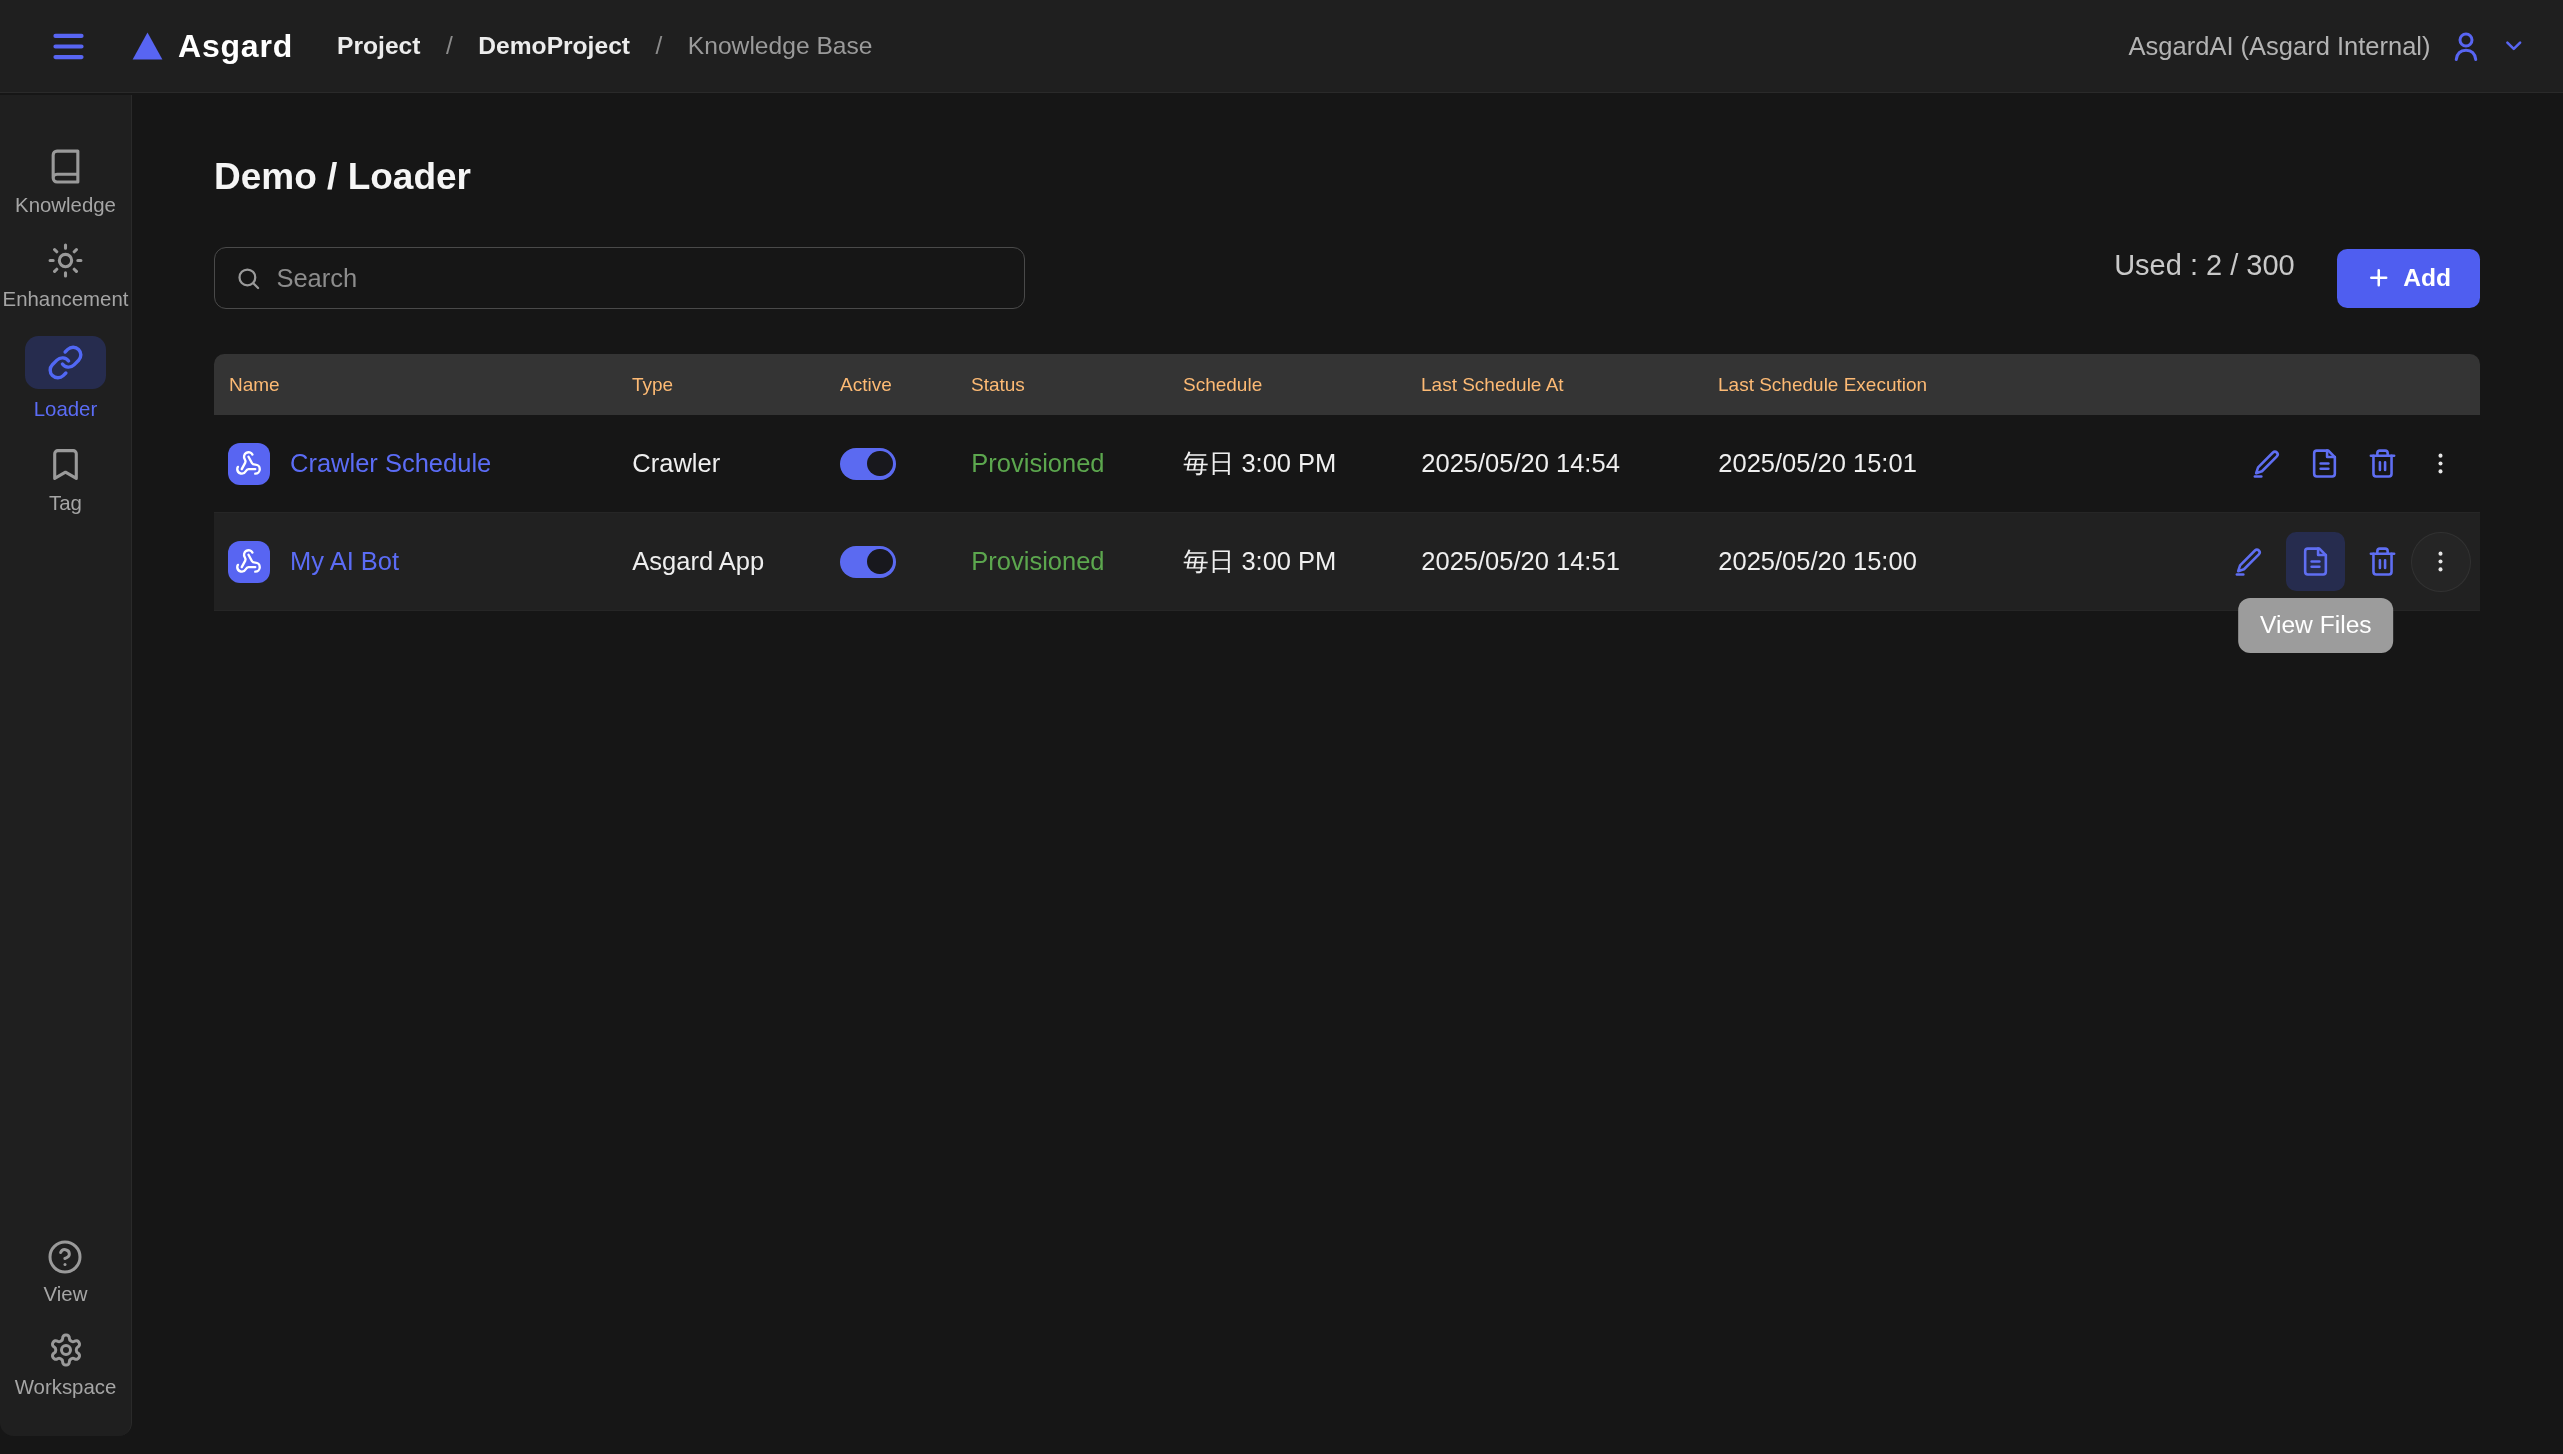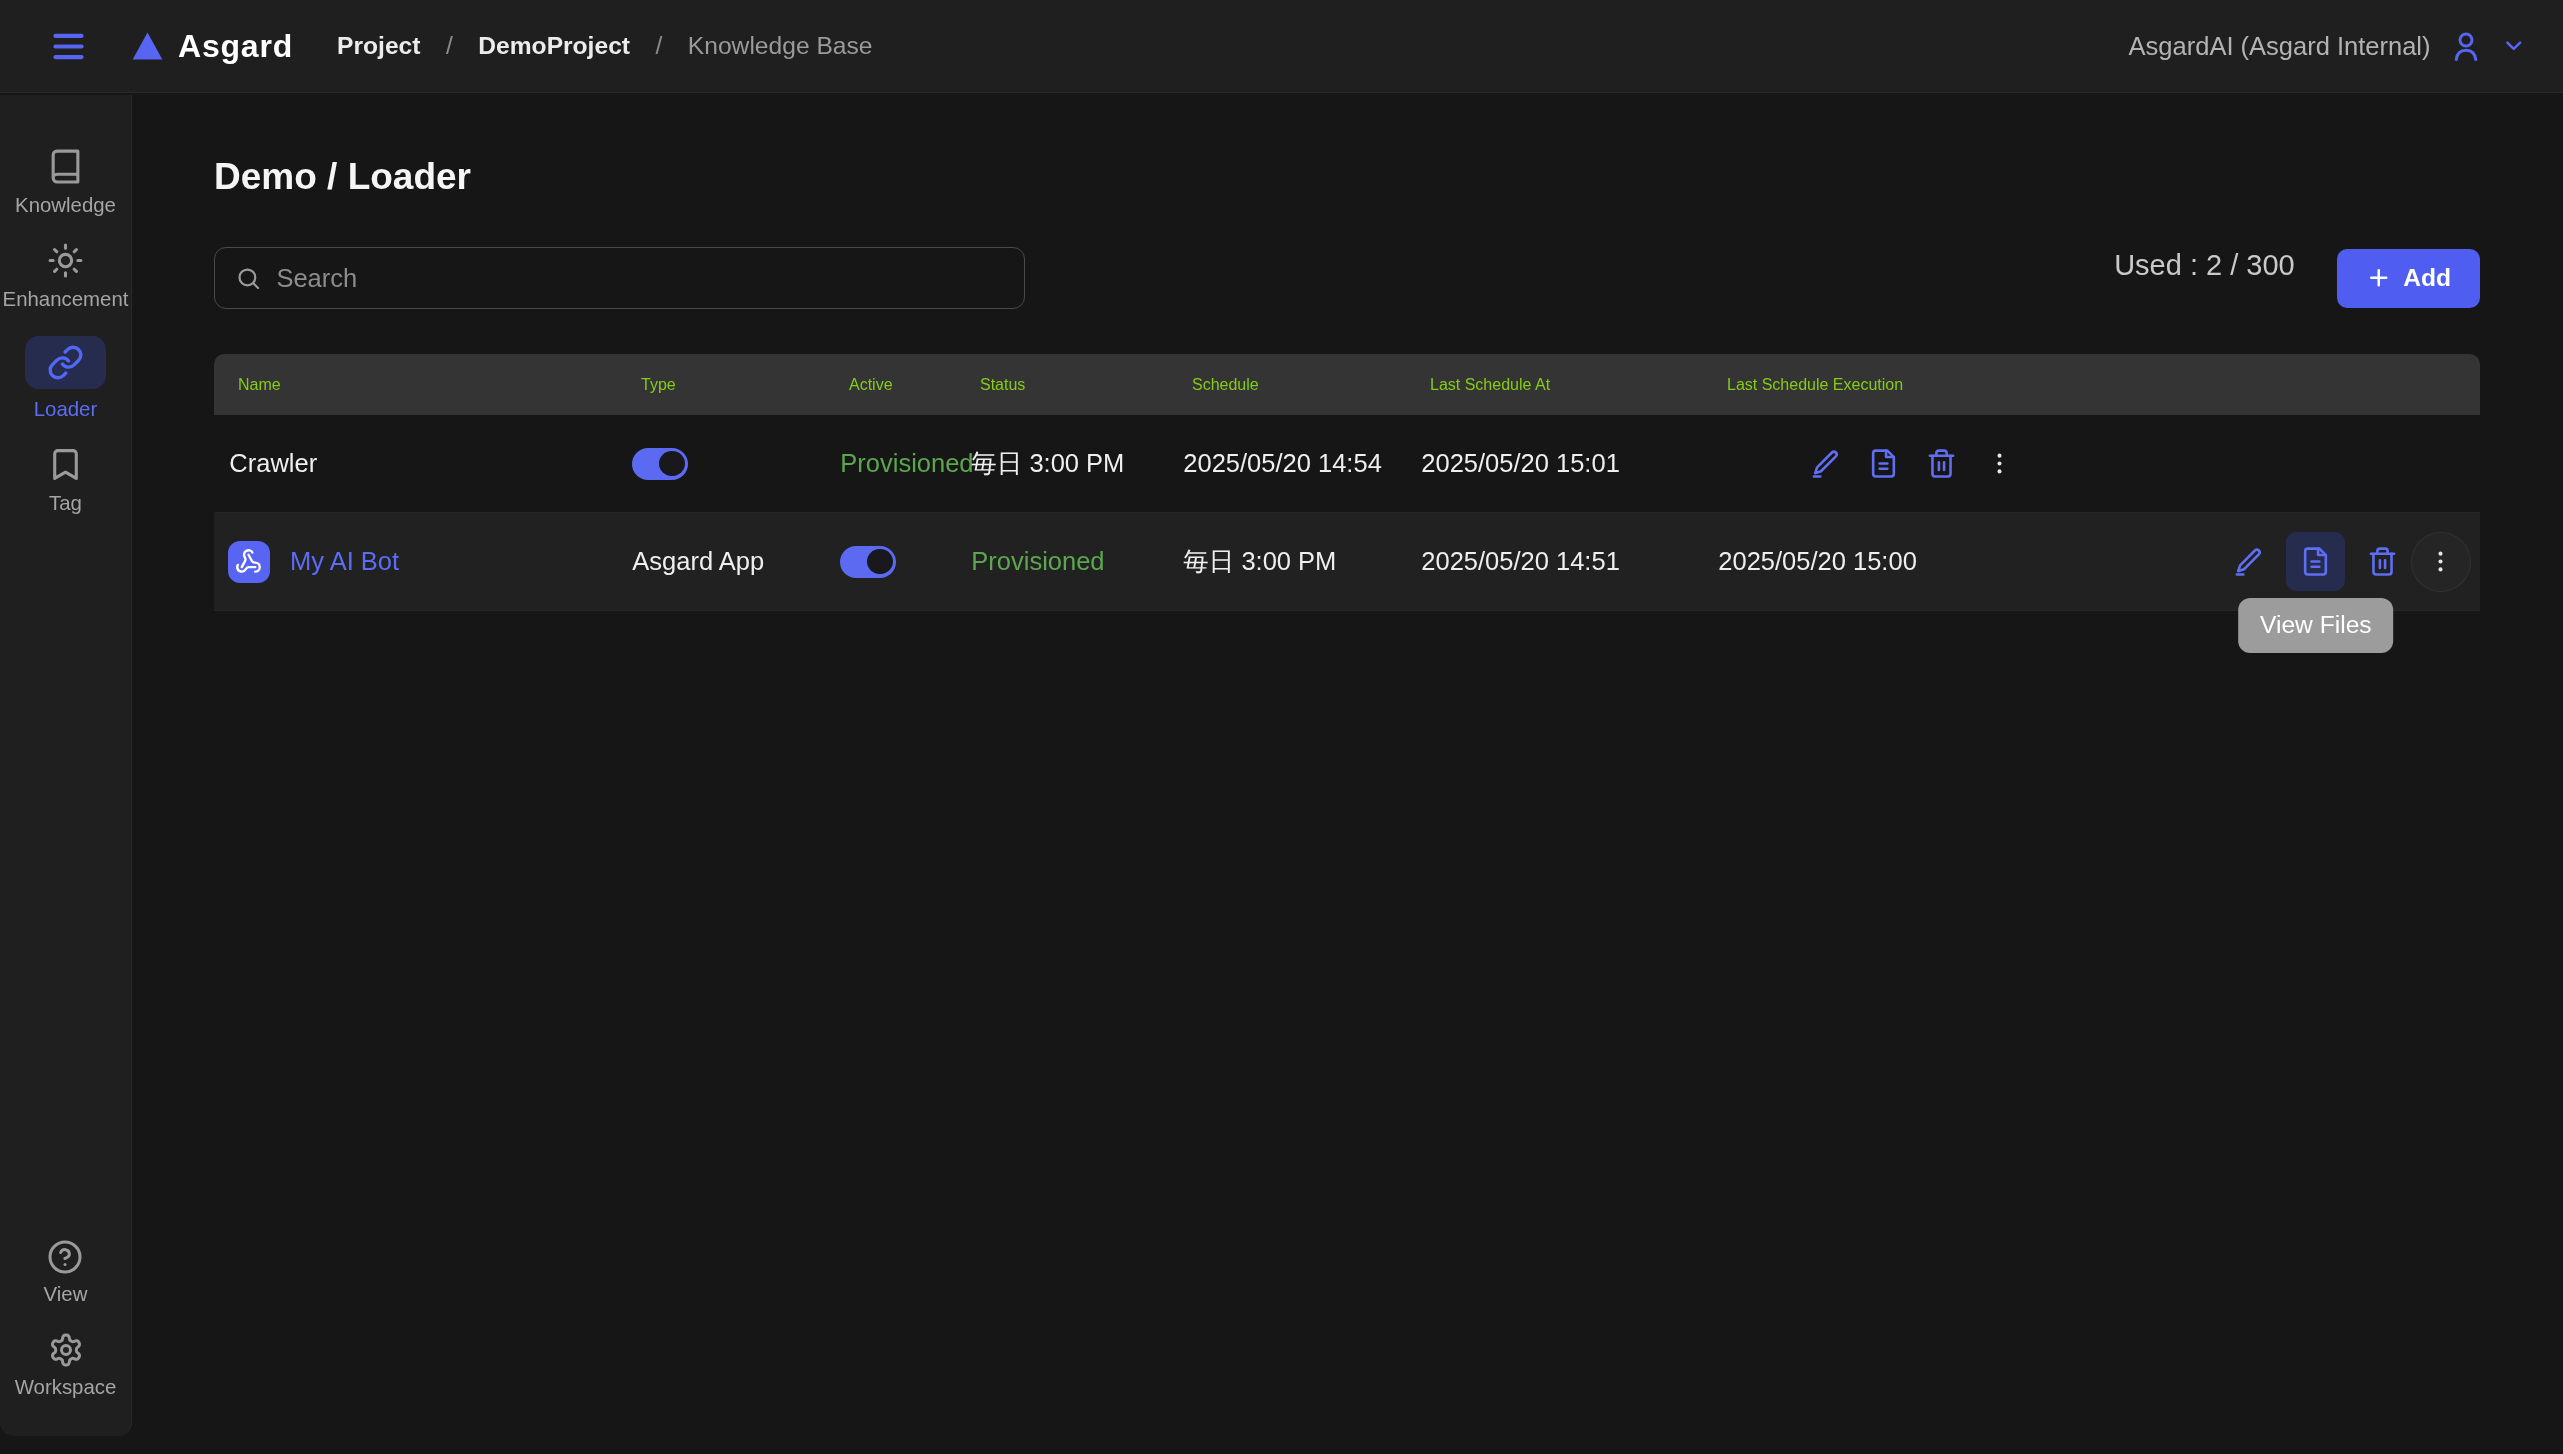--- a/index.html
+++ b/index.html
@@ -52,21 +52,21 @@
   .usage { color:#c9c9c9; font-size:29px; }
   .add-btn { height:59px; min-width:136px; padding:0 29px; background:#4f5ef0; border:none; border-radius:10.2px;
              color:#ffffff; font-size:24.6px; font-weight:600; display:flex; align-items:center; gap:12px;
              justify-content:center; cursor:pointer; font-family:"Liberation Sans", sans-serif; }
   .plus-icon { width:25.5px; height:25.5px; color:#ffffff; }
 
   
   .table { margin-top:45px; }
   .grid-row { display:grid; grid-template-columns:403px 208px 131px 212px 238px 297px 336px 1fr; align-items:center; }
   .thead { height:61px; background:#343434; border-radius:10.2px 10.2px 0 0; }
-  .th { color:#84cc16; font-size:16px; padding-left:24px; }
+  .th { color:#fdba74; font-size:19px; padding-left:15px; }
   .trow { height:98px; border-bottom:1.7px solid #262626; }
   .trow.hovered { background:#212121; }
   .cell { font-size:25.5px; color:#efefef; padding-left:15.3px; display:flex; align-items:center; }
   .name-cell { gap:20.4px; padding-left:13.6px; }
   .app-badge { width:42px; height:42px; border-radius:12px; background:#5865f2; display:flex; align-items:center;
                justify-content:center; flex:0 0 auto; }
   .app-badge svg { width:27px; height:27px; color:#ffffff; }
   .name-link { color:#5b6cf5; text-decoration:none; cursor:pointer; }
   .status-cell { color:#5ca74e; }
 
@@ -201,20 +201,30 @@
         <div class="th">Type</div>
         <div class="th">Active</div>
         <div class="th">Status</div>
         <div class="th">Schedule</div>
         <div class="th">Last Schedule At</div>
         <div class="th">Last Schedule Execution</div>
         <div class="th"></div>
       </div>
 
       <div class="grid-row trow">
+        <div class="cell name-cell">
+          <span class="app-badge">
+            <svg viewBox="0 0 24 24" fill="none" stroke="currentColor" stroke-width="2.1" stroke-linecap="round" stroke-linejoin="round">
+                <path d="M18 16.98h-5.99c-1.1 0-1.95.94-2.48 1.9A4 4 0 0 1 2 17c.01-.7.2-1.4.57-2"></path>
+                <path d="m6 17 3.13-5.78c.53-.97.1-2.18-.5-3.1a4 4 0 1 1 6.89-4.06"></path>
+                <path d="m12 6 3.13 5.73C15.66 12.7 16.9 13 18 13a4 4 0 0 1 0 8"></path>
+              </svg>
+          </span>
+          <a class="name-link">Crawler Schedule</a>
+        </div>
         <div class="cell">Crawler</div>
         <div class="cell">
           <span class="toggle on">
               <span class="knob"></span>
             </span>
         </div>
         <div class="cell status-cell">Provisioned</div>
         <div class="cell">毎日 3:00 PM</div>
         <div class="cell">2025/05/20 14:54</div>
         <div class="cell">2025/05/20 15:01</div>

